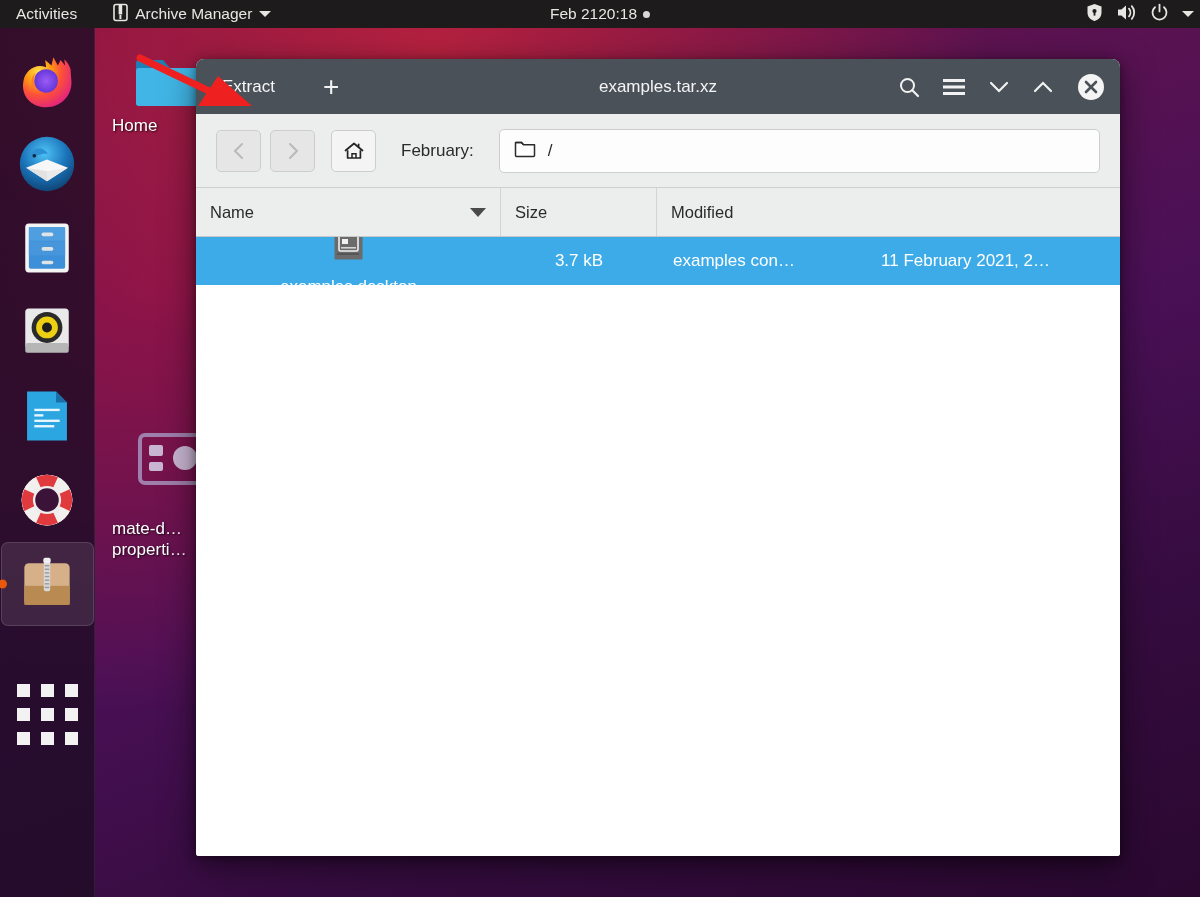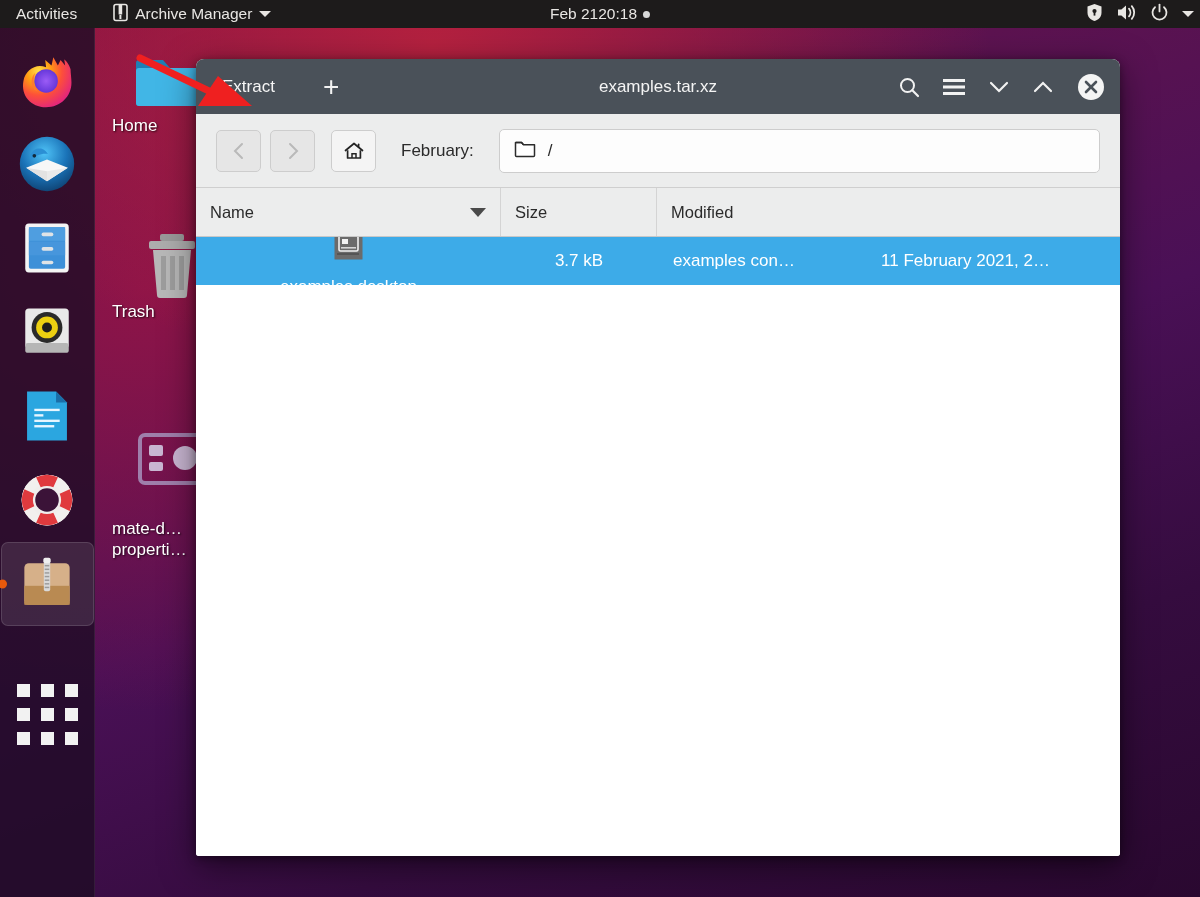--- a/index.html
+++ b/index.html
@@ -233,33 +233,20 @@
   <div class="desk-icon" style="left:112px; top:42px;">
     <div class="glyph">
       <svg width="72" height="62" viewBox="0 0 72 62">
         <path d="M3 12h24l7 8h35a3 3 0 0 1 3 3v32a3 3 0 0 1-3 3H3a3 3 0 0 1-3-3V15a3 3 0 0 1 3-3z" fill="#1f7fb5"></path>
         <path d="M3 20h66a3 3 0 0 1 3 3v32a3 3 0 0 1-3 3H3a3 3 0 0 1-3-3V23a3 3 0 0 1 3-3z" fill="#41b6e6"></path>
       </svg>
     </div>
     <div>Home</div>
   </div>
 
-  <div class="desk-icon" style="left:112px; top:228px;">
-    <div class="glyph">
-      <svg width="58" height="66" viewBox="0 0 58 66">
-        <rect x="17" y="2" width="24" height="7" rx="2" fill="#9a9a9a"></rect>
-        <rect x="6" y="9" width="46" height="8" rx="2" fill="#adadad"></rect>
-        <path d="M10 18h38l-4 45a3 3 0 0 1-3 3H17a3 3 0 0 1-3-3z" fill="#b8b8b8"></path>
-        <rect x="18" y="24" width="5" height="34" fill="#9d9d9d"></rect>
-        <rect x="27" y="24" width="5" height="34" fill="#9d9d9d"></rect>
-        <rect x="36" y="24" width="5" height="34" fill="#9d9d9d"></rect>
-      </svg>
-    </div>
-    <div>Trash</div>
-  </div>
 
   <div class="desk-icon" style="left:112px; top:404px; white-space:pre-line;">
     <div class="glyph">
       <svg width="70" height="60" viewBox="0 0 70 60">
         <rect x="3" y="3" width="64" height="48" rx="5" fill="none" stroke="#9f7fab" stroke-width="4"></rect>
         <rect x="12" y="13" width="14" height="11" rx="2" fill="#c9b6d2"></rect>
         <rect x="12" y="30" width="14" height="9" rx="2" fill="#c9b6d2"></rect>
         <circle cx="48" cy="26" r="12" fill="#c9b6d2"></circle>
       </svg>
     </div>

